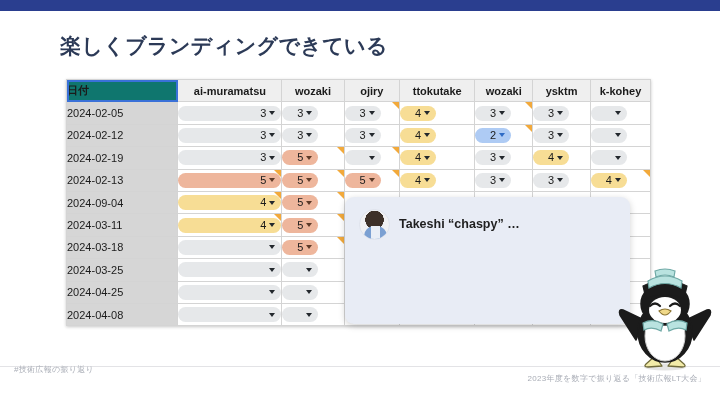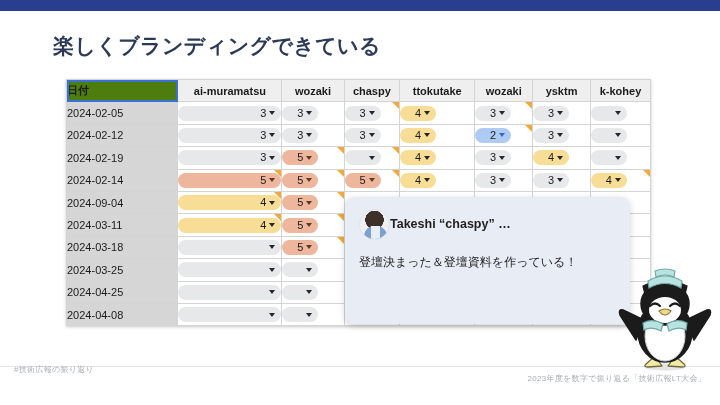--- a/index.html
+++ b/index.html
@@ -16,21 +16,21 @@
     overflow: hidden;
   }
   
   #topbar {
     position: absolute; left: 0; top: 0;
     width: 720px; height: 11px;
     background: #2a3e8f;
   }
   
   #title {
-    position: absolute; left: 53px; top: 32px;
+    position: absolute; left: 60px; top: 32px;
     font-size: 21px; font-weight: bold;
     color: #2c3a57;
     letter-spacing: 0.4px;
     white-space: nowrap;
   }
   
   #sheet {
     position: absolute; left: 66px; top: 79px;
     width: 585px;
     border-collapse: collapse;
@@ -49,21 +49,21 @@
     background: #efefef;
     font-weight: bold;
     font-size: 11px;
     color: #1b1b1b;
     text-align: center;
     height: 20px;
   }
   th.datehead {
     text-align: left;
     padding-left: 5px;
-    background: #4d7c0f;
+    background: #0f766e;
     outline: 2px solid #3a71d8;
     outline-offset: -2px;
     position: relative;
     z-index: 3;
   }
   td.datecell {
     background: #d6d6d6;
     padding-right: 6px;
     font-size: 11px;
     color: #1b1b1b;
@@ -106,21 +106,21 @@
   
   #comment {
     position: absolute; left: 345px; top: 197px;
     width: 285px; height: 127px;
     background: #e8ecf5;
     border-radius: 9px;
     box-shadow: 0 2px 7px rgba(0,0,0,.18);
     padding: 12px 14px;
     z-index: 10;
   }
-  #chead { display: flex; align-items: center; }
+  #chead { display: flex; align-items: center; gap: 9px; }
   .avatar {
     width: 31px; height: 31px; border-radius: 50%;
     background: radial-gradient(circle at 50% 34%, #3d3028 0 38%, #f0f0f2 39%);
     position: relative; overflow: hidden; flex: 0 0 auto;
     border: 1px solid #dfe3ec;
   }
   .avatar::before {
     content: ""; position: absolute; left: 4px; top: 16px;
     width: 23px; height: 17px; border-radius: 10px 10px 3px 3px;
     background: #7ba0d2;
@@ -168,21 +168,21 @@
           <col style="width:70px">
           <col style="width:54px">
         <col style="width:54px">
           <col style="width:56px">
       </colgroup>
       <thead>
           <tr id="head-row">
             <th class="datehead">日付</th>
             <th class="">ai-muramatsu</th>
             <th class="">wozaki</th>
-            <th class="">chaspy</th>
+            <th class="">ojiry</th>
             <th class="">ttokutake</th>
             <th class="">wozaki</th>
             <th class="">ysktm</th>
             <th class="">k-kohey</th>
           </tr>
         </thead>
       <tbody id="body-rows">
           <tr>
             <td class="datecell">2024-02-05</td>
             <td class="val">
@@ -317,21 +317,21 @@
               </div>
             </td>
             <td class="val">
               <div class="pill c-grey narrow">
                 <span></span>
                 <span class="caret"></span>
               </div>
             </td>
           </tr>
           <tr>
-            <td class="datecell">2024-02-14</td>
+            <td class="datecell">2024-02-13</td>
             <td class="val">
               <div class="pill c-salmon wide">
                 <span>5</span>
                 <span class="caret"></span>
               </div>
               <span class="corner"></span>
             </td>
             <td class="val">
               <div class="pill c-salmon narrow">
                 <span>5</span>
@@ -501,21 +501,20 @@
     </table>
   </div>
 
   <div id="comment">
     <div id="chead">
       <div class="avatar"></div>
       <div>
         <div class="cname">Takeshi “chaspy” …</div>
       </div>
     </div>
-    <div class="cbody">登壇決まった＆登壇資料を作っている！</div>
   </div>
 
   <svg id="penguin" viewBox="0 0 100 104">
     <ellipse cx="50" cy="99" rx="21" ry="3.5" fill="#e4e4e4"></ellipse>
     <path d="M29 52 L8 42 Q3 41 5 47 L21 72 Z" fill="#1b1b1b" stroke="#1b1b1b" stroke-width="1.5" stroke-linejoin="round"></path>
     <path d="M71 52 L92 42 Q97 41 95 47 L79 72 Z" fill="#1b1b1b" stroke="#1b1b1b" stroke-width="1.5" stroke-linejoin="round"></path>
     <path d="M40 88 L31 96 Q28 99 33 99 L47 98 Z" fill="#f2eba8" stroke="#6f6a3a" stroke-width="1.3" stroke-linejoin="round"></path>
     <path d="M60 88 L69 96 Q72 99 67 99 L53 98 Z" fill="#f2eba8" stroke="#6f6a3a" stroke-width="1.3" stroke-linejoin="round"></path>
     <ellipse cx="50" cy="64" rx="27" ry="30" fill="#1b1b1b" stroke="#1b1b1b" stroke-width="1.5"></ellipse>
     <ellipse cx="50" cy="68" rx="20" ry="25" fill="#ffffff" stroke="#cfcfcf" stroke-width="1"></ellipse>

